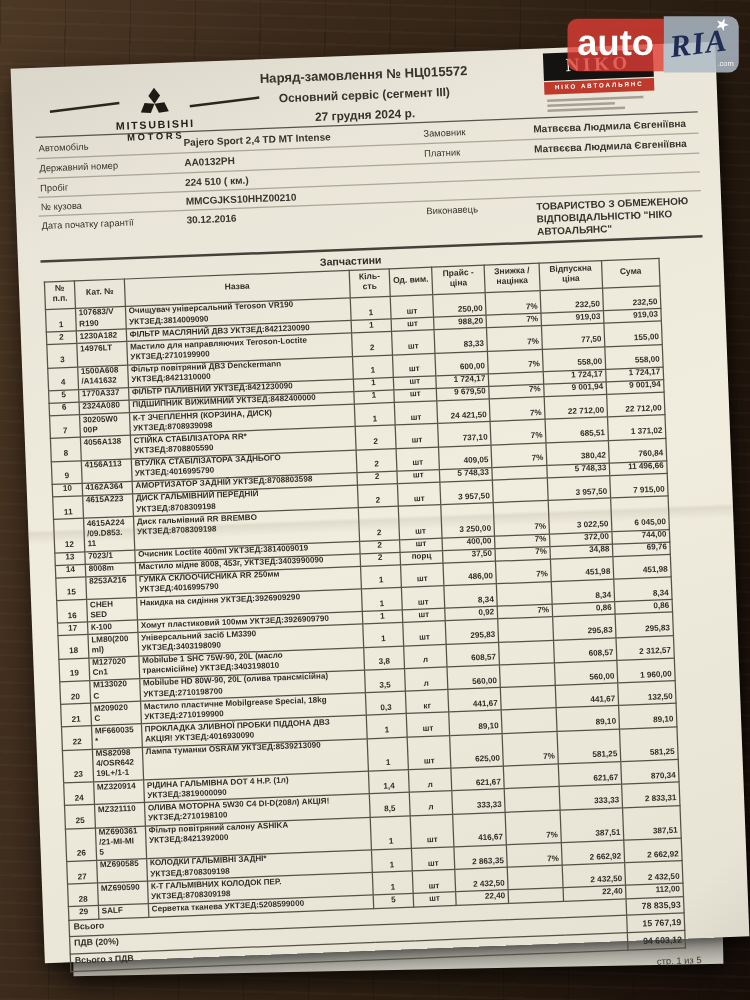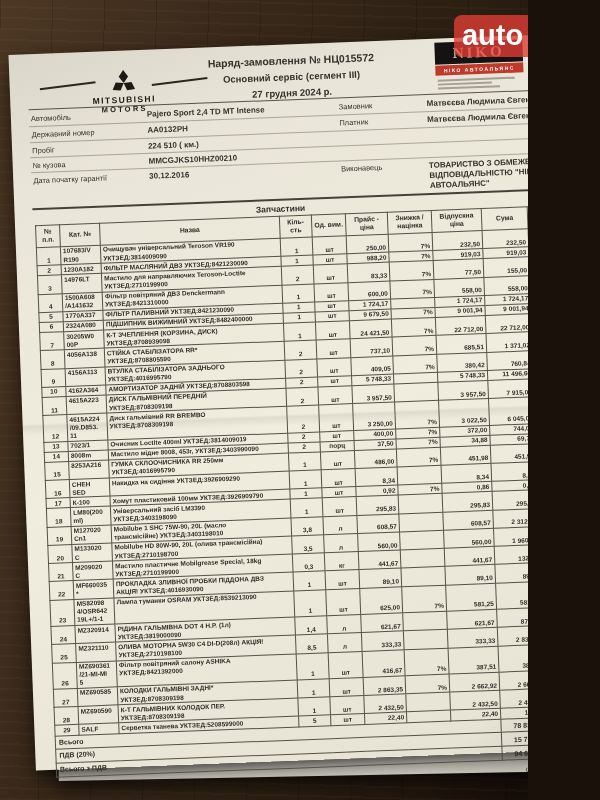--- a/index.html
+++ b/index.html
@@ -1,17 +1,17 @@
 <!DOCTYPE html>
 <html><head>
 <meta charset="utf-8">
 <style>
   html,body { margin:0; padding:0; background:#1a110b; }
   .scene {
-    position:relative; width:528px; height:800px; overflow:hidden;
+    position:relative; width:600px; height:800px; overflow:hidden;
     font-family:"Liberation Sans", sans-serif;
     background:
       repeating-linear-gradient(91deg, rgba(0,0,0,0.16) 0 1px, rgba(0,0,0,0) 1px 52px),
       repeating-linear-gradient(1.5deg, rgba(255,255,255,0.025) 0 2px, rgba(0,0,0,0) 2px 11px),
       linear-gradient(104deg, #4d3824 0%, #3c2b1c 28%, #2d2013 62%, #190f09 100%);
   }
   .scene::after {
     content:""; position:absolute; inset:0; pointer-events:none;
     background: radial-gradient(145% 120% at 42% 38%, rgba(0,0,0,0) 55%, rgba(0,0,0,0.32) 100%);
   }

